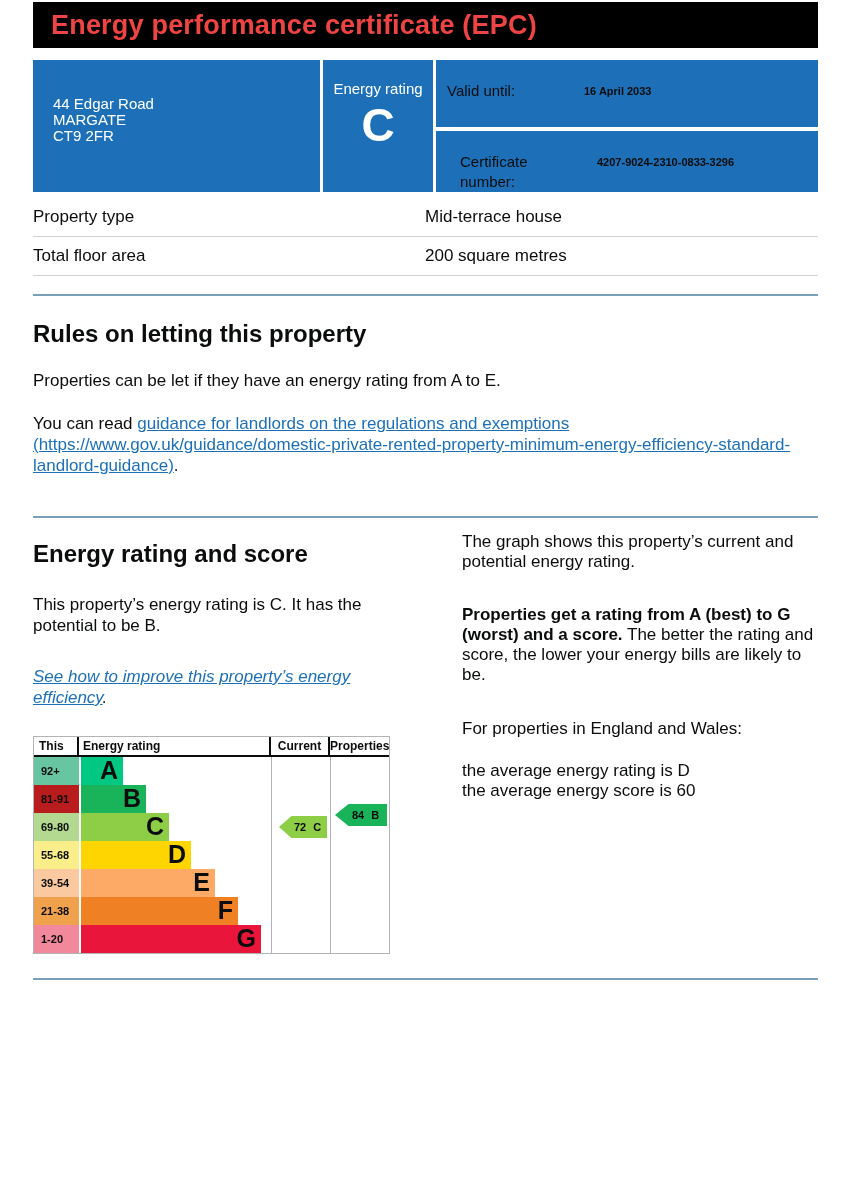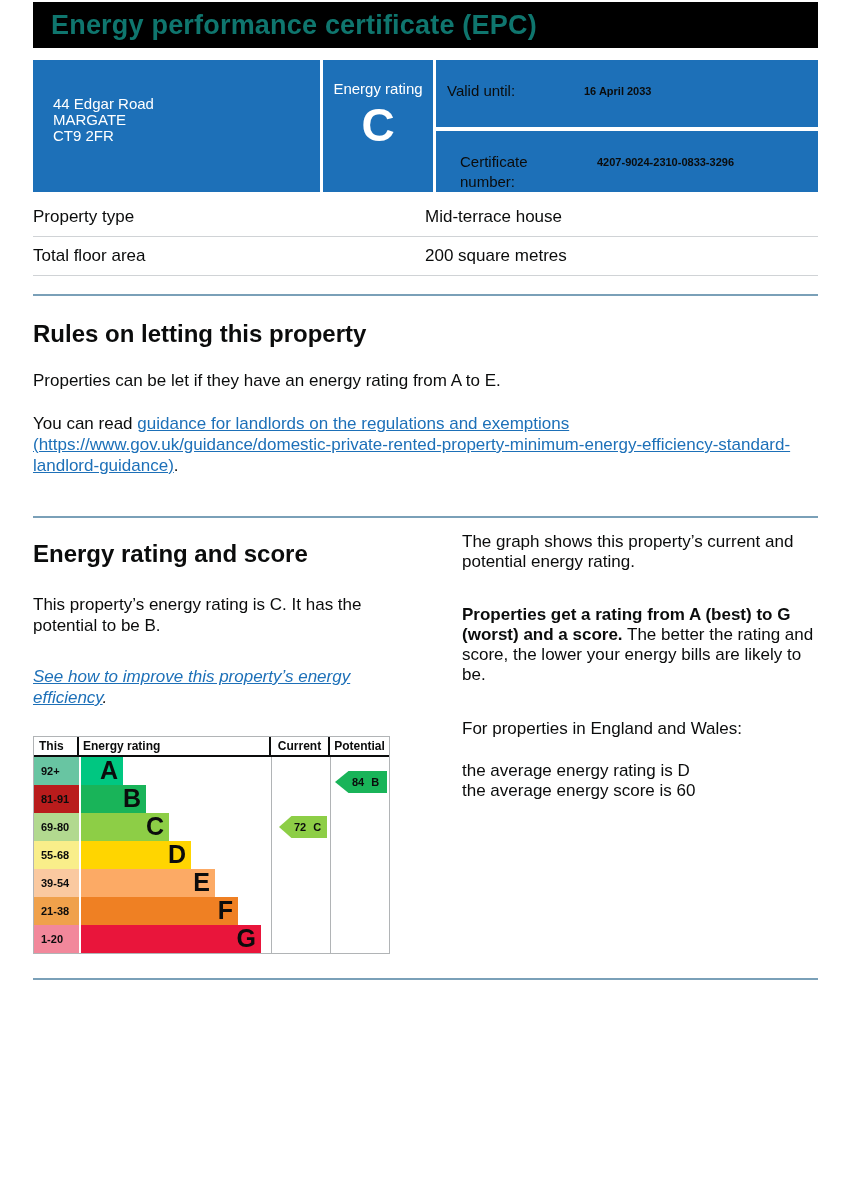--- a/index.html
+++ b/index.html
@@ -8,21 +8,21 @@
     width: 847px; height: 1200px;
     background: #ffffff;
     font-family: "Liberation Sans", sans-serif;
     color: #0b0c0c;
     position: relative;
   }
   .content { position: absolute; left: 33px; top: 2px; width: 785px; }
 
   
   .title-bar { height: 46px; background: #000000; display: flex; align-items: center; }
-  .title-bar h1 { margin: 0 0 0 18px; font-size: 27px; font-weight: bold; color: #0f766e; letter-spacing: 0.2px; }
+  .title-bar h1 { margin: 0 0 0 18px; font-size: 27px; font-weight: bold; color: #ef4444; letter-spacing: 0.2px; }
 
   
   .summary { margin-top: 12px; height: 132px; display: flex; }
   .panel { background: #1d70b8; color: #ffffff; }
   .panel-address { width: 287px; padding: 36px 0 0 20px; font-size: 15px; line-height: 16px; margin-right: 3px; }
   .panel-rating { width: 110px; margin-right: 3px; text-align: center; padding-top: 20px; }
   .rating-label { font-size: 15px; }
   .rating-letter { font-size: 46px; font-weight: bold; line-height: 48px; margin-top: 4px; }
   .panel-details { flex: 1; display: flex; flex-direction: column; background: #ffffff; }
   .detail-row { background: #1d70b8; display: flex; padding: 21px 0 0 24px; }
@@ -127,21 +127,21 @@
     <div class="col-left">
       <h2 style="margin-top:8px;">Energy rating and score</h2>
       <p class="body" style="margin-top:26px;">This property’s energy rating is C. It has the potential to be B.</p>
       <p class="body" style="margin-top:30px;font-style:italic;"><a href="#" class="doc-link">See how to improve this property’s energy efficiency</a><span>.</span></p>
 
       <div class="epc">
         <div class="epc-header">
           <div class="h-score">This</div>
           <div class="h-rating">Energy rating</div>
           <div class="h-current">Current</div>
-          <div class="h-potential">Potential</div>
+          <div class="h-potential">Properties</div>
         </div>
         <div class="epc-body" id="epc-body">
           <div class="lane l1"></div>
           <div class="lane l2"></div>
         <div class="epc-row">
               <div class="score-cell" style="background: rgb(104, 197, 162);">92+</div>
               <div class="band-bar" style="background: rgb(0, 199, 129); width: 44px;">A</div>
             </div>
             <div class="epc-row">
               <div class="score-cell" style="background: #b91c1c;">81-91</div>
@@ -164,21 +164,21 @@
               <div class="band-bar" style="background: rgb(239, 128, 35); width: 159px;">F</div>
             </div>
             <div class="epc-row">
               <div class="score-cell" style="background: rgb(242, 136, 155);">1-20</div>
               <div class="band-bar" style="background: rgb(233, 21, 59); width: 182px;">G</div>
             </div>
             <div class="epc-arrow" style="left: 245px; width: 48px; top: 59px; background: rgb(141, 206, 70);">
               <span>72</span>
               <span class="ltr">C</span>
             </div>
-            <div class="epc-arrow" style="left: 301px; width: 52px; top: 14px; background: rgb(25, 180, 89);">
+            <div class="epc-arrow" style="left: 301px; width: 52px; top: 47px; background: rgb(25, 180, 89);">
               <span>84</span>
               <span class="ltr">B</span>
             </div>
           </div>
       </div>
     </div>
 
     <div class="col-right">
       <p class="body">The graph shows this property’s current and potential energy rating.</p>
       <p class="body gap1"><strong>Properties get a rating from A (best) to G (worst) and a score.</strong><span> The better the rating and score, the lower your energy bills are likely to be.</span></p>

